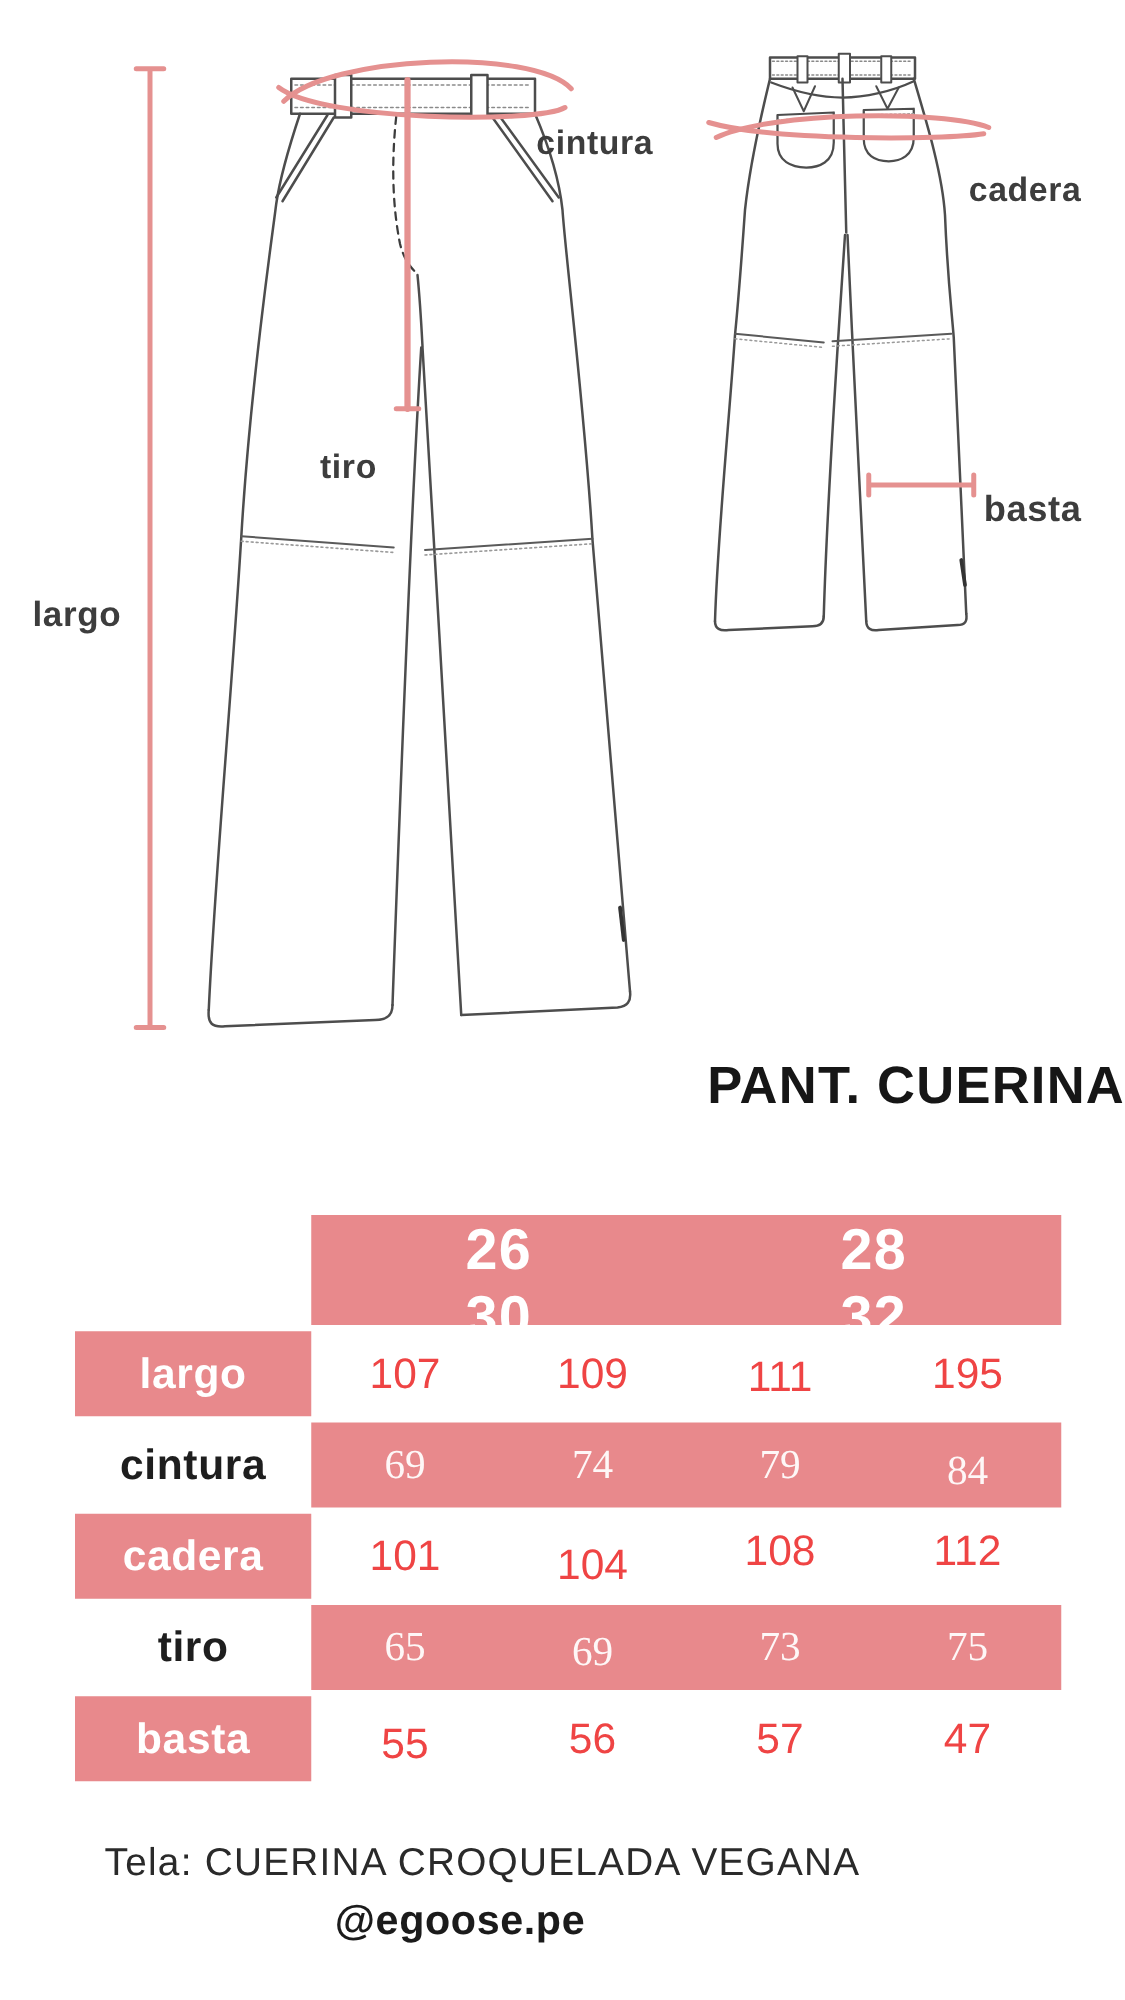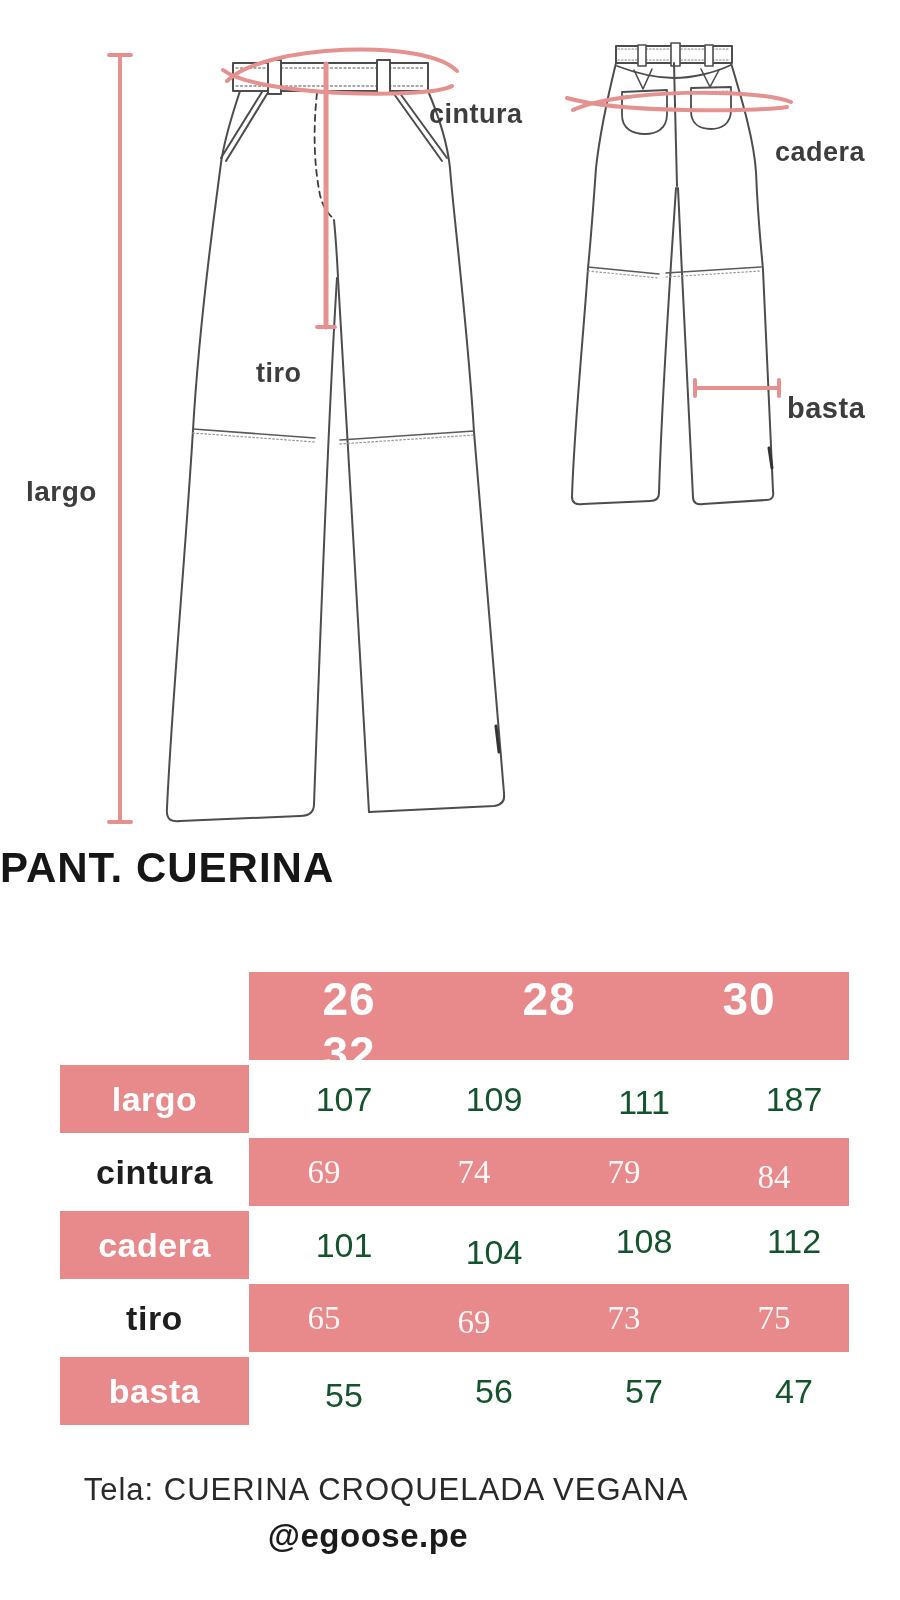--- a/index.html
+++ b/index.html
@@ -8,47 +8,47 @@
     font-family:"Liberation Sans", sans-serif;
   }
   .abs{position:absolute;}
   
   .measure-label{
     position:absolute;font-weight:bold;font-size:27px;color:#3d3d3d;
     letter-spacing:0.5px;line-height:1;white-space:nowrap;
   }
   
   .title{
-    position:absolute;left:0;top:845px;width:900px;text-align:left;
+    position:absolute;left:0;top:845px;width:900px;text-align:right;
     font-size:42px;font-weight:bold;color:#161616;letter-spacing:1px;line-height:1.1;
   }
   
   .tbl-header{
     position:absolute;left:249px;top:972px;width:600px;height:88px;
-    background:#E8898C;display:grid;grid-template-columns:repeat(3,1fr);
+    background:#E8898C;display:grid;grid-template-columns:repeat(2,1fr);
     align-items:center;justify-items:center;
   }
   .tbl-header .size-cell{
     color:#ffffff;font-size:46px;font-weight:bold;letter-spacing:1px;
   }
   .tbl-row{position:absolute;left:60px;width:789px;height:68px;}
   .row-0{top:1065px;} .row-1{top:1138px;} .row-2{top:1211px;}
   .row-3{top:1284px;} .row-4{top:1357px;}
   .row-label{
     position:absolute;left:0;top:0;width:189px;height:68px;
     display:flex;align-items:center;justify-content:center;
     font-size:34px;font-weight:bold;letter-spacing:0.5px;
   }
   .row-values{
     position:absolute;left:189px;top:0;width:600px;height:68px;
     display:grid;grid-template-columns:repeat(4,1fr);
     align-items:center;justify-items:center;font-size:34px;
   }
   .alt-a .row-label{background:#E8898C;color:#ffffff;}
-  .alt-a .row-values{background:transparent;color:#14532d;margin-left:20px;}
+  .alt-a .row-values{background:transparent;color:#ef4444;}
   .alt-b .row-label{background:transparent;color:#1e1e1e;}
   .alt-b .row-values{background:#E8898C;color:rgba(255,255,255,0.93);font-size:33px;font-family:Liberation Serif, serif;}
   
   .row-0 .row-values .val:nth-child(3){transform:translateY(3px);}
   .row-1 .row-values .val:nth-child(4){transform:translateY(5px);}
   .row-2 .row-values .val:nth-child(2){transform:translateY(7px);text-align:right;}
   .row-2 .row-values .val:nth-child(3){transform:translateY(-4px);}
   .row-2 .row-values .val:nth-child(4){transform:translateY(-4px);}
   .row-3 .row-values .val:nth-child(2){transform:translateY(4px);}
   .row-4 .row-values .val:nth-child(1){transform:translateY(4px);}
@@ -143,21 +143,21 @@
   <span class="size-cell">30</span>
   <span class="size-cell">32</span>
 </div>
 
 <div class="tbl-row row-0 alt-a">
   <div class="row-label">largo</div>
   <div class="row-values">
     <span class="val">107</span>
     <span class="val">109</span>
     <span class="val">111</span>
-    <span class="val">187</span>
+    <span class="val">195</span>
   </div>
 </div>
 
 <div class="tbl-row row-1 alt-b">
   <div class="row-label">cintura</div>
   <div class="row-values">
     <span class="val">69</span>
     <span class="val">74</span>
     <span class="val">79</span>
     <span class="val">84</span>

